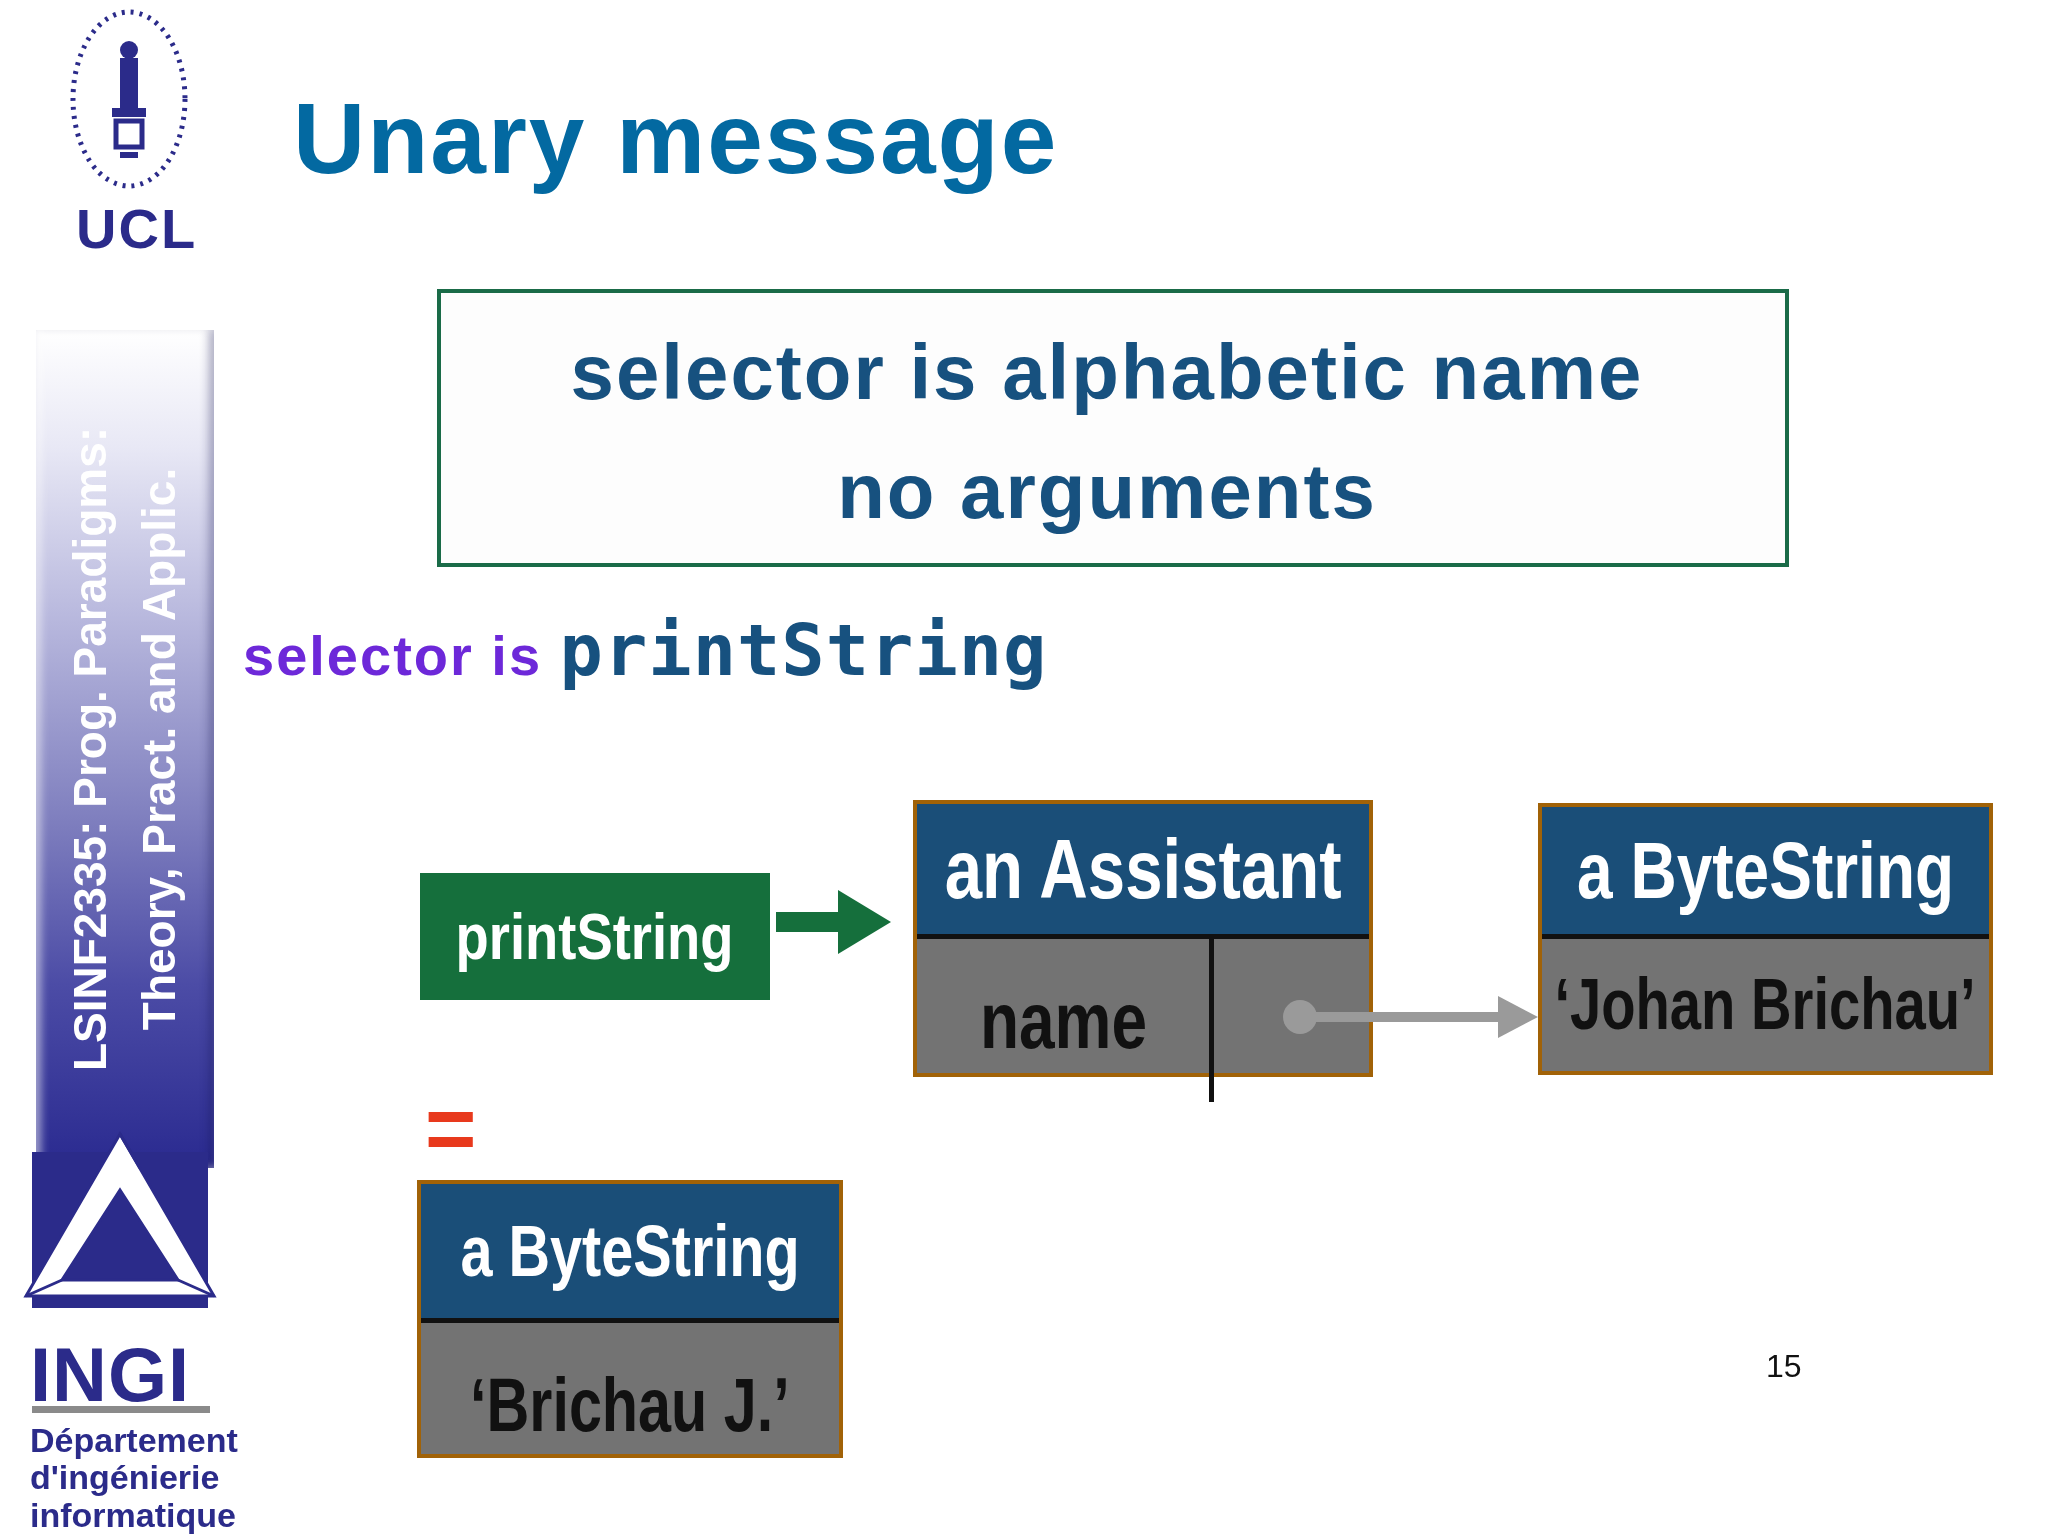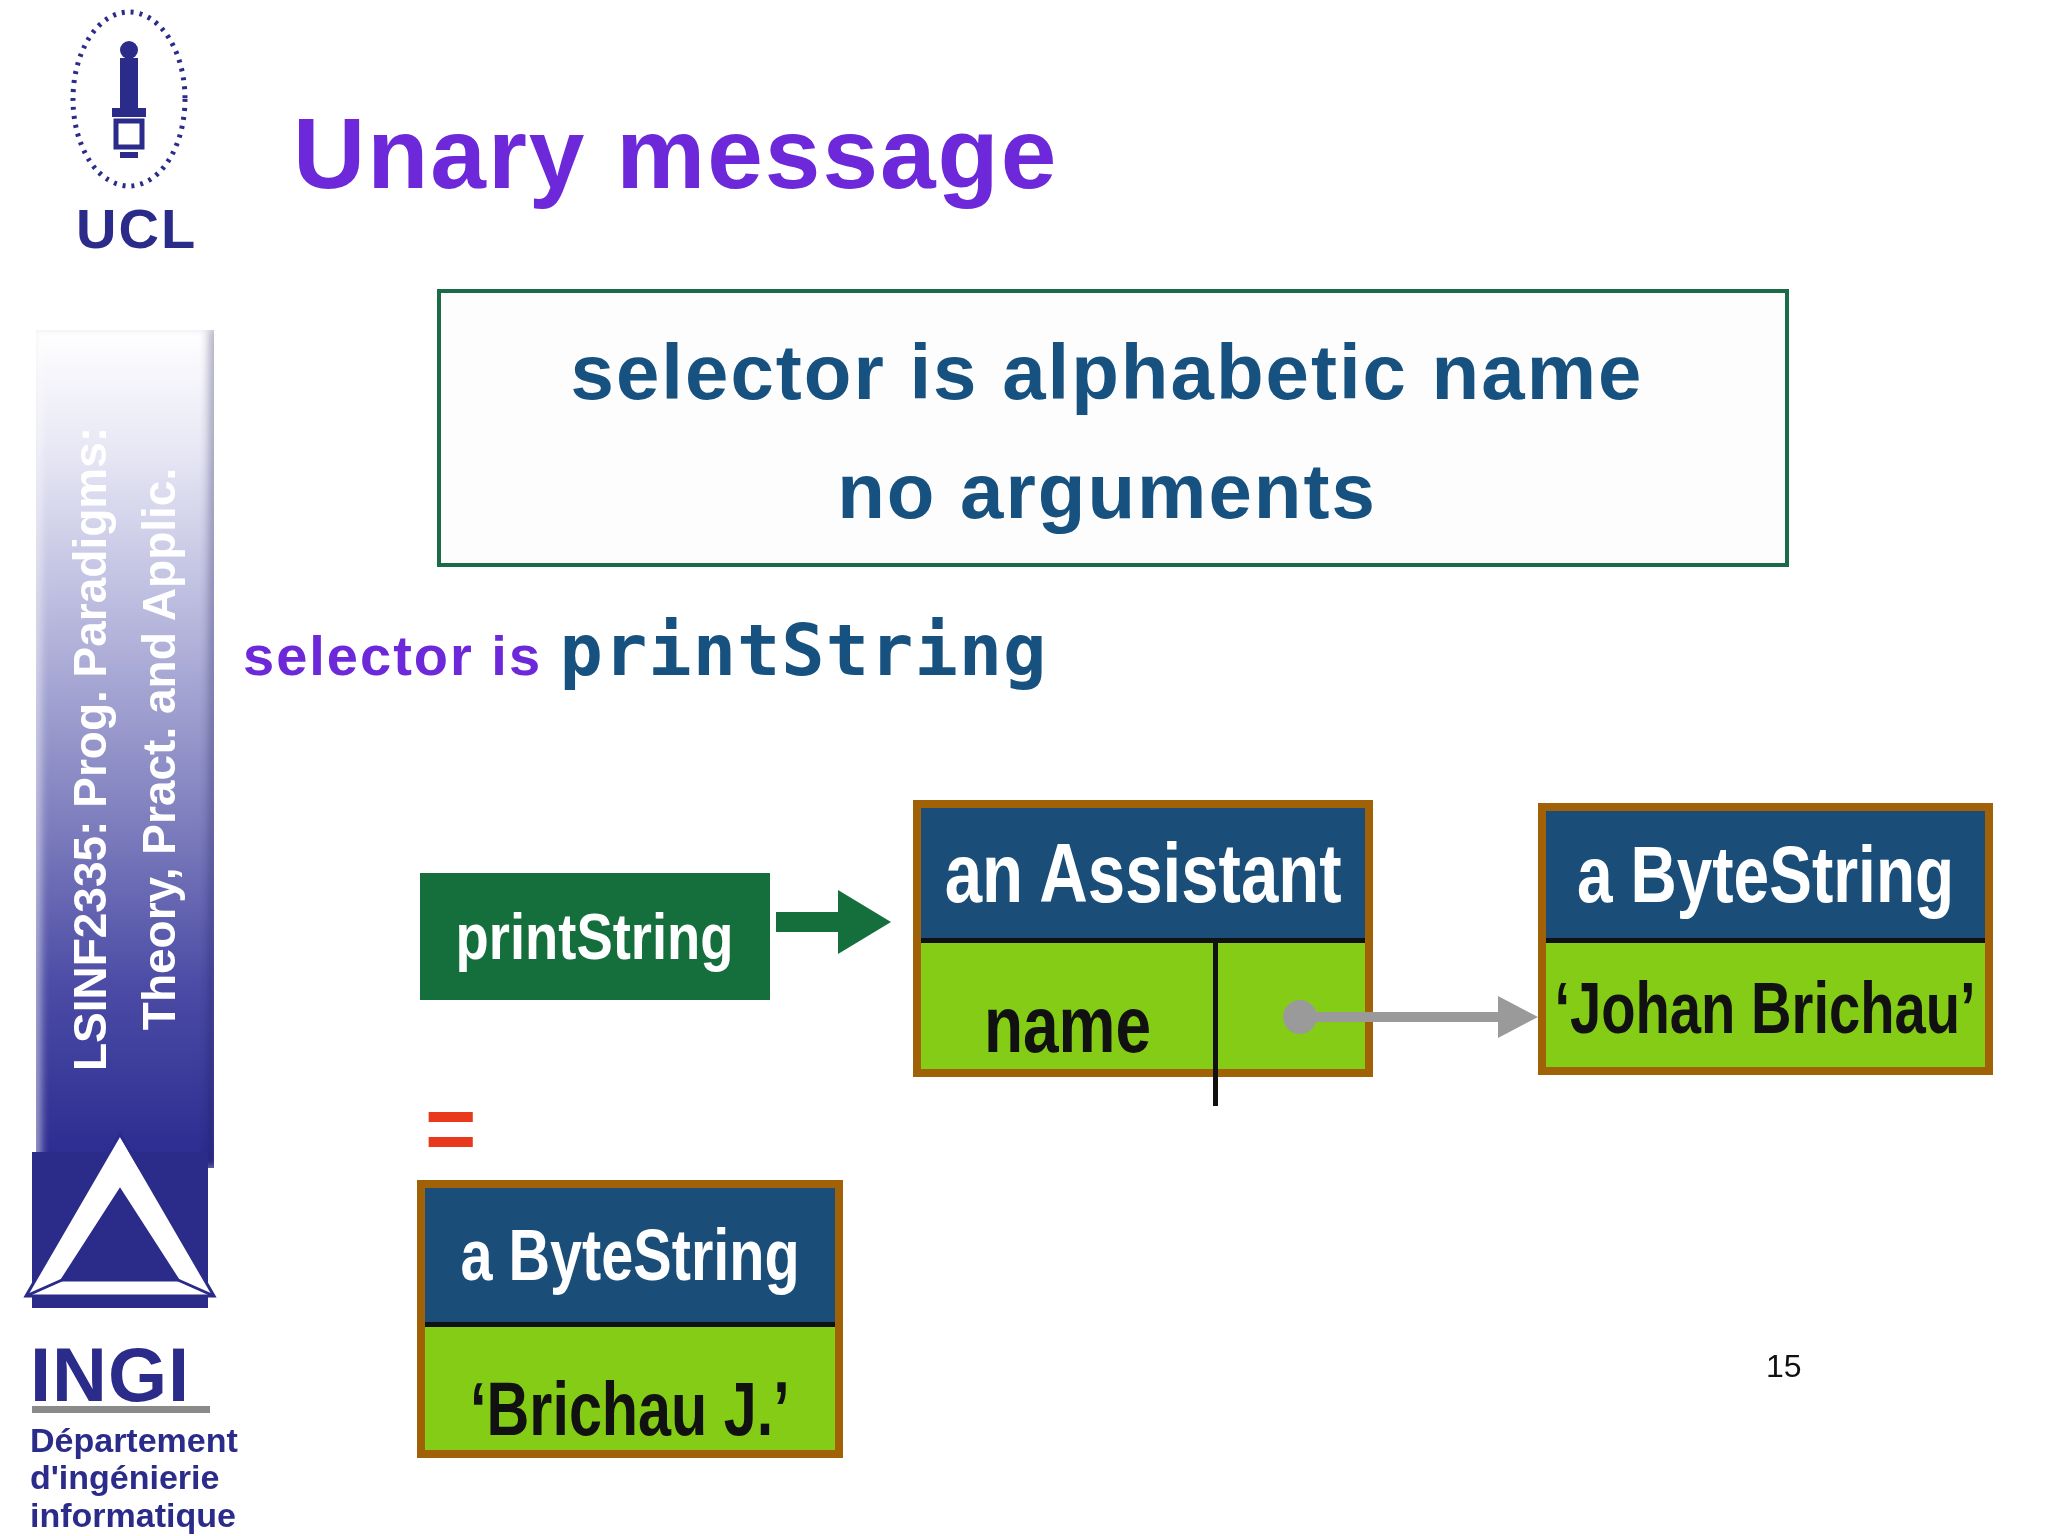--- a/index.html
+++ b/index.html
@@ -36,21 +36,21 @@
     margin-top:19px;
   }
   .ingi-rule{left:32px;top:1406px;width:178px;height:7px;background:#8a8a8a;}
   .dept-text{
     left:30px;top:1422px;font-size:34px;font-weight:bold;color:#2b2b8a;
     line-height:1.1;white-space:nowrap;
   }
 
   
   .slide-title{
-    left:293px;top:96px;font-size:100px;font-weight:bold;color:#6d28d9;
+    left:293px;top:81px;font-size:100px;font-weight:bold;color:#0369a1;
     letter-spacing:2px;white-space:nowrap;
   }
   .callout-box{
     left:437px;top:289px;width:1352px;height:278px;box-sizing:border-box;
     border:4px solid #1a6b48;background:#fdfdfd;
     display:flex;flex-direction:column;justify-content:space-between;
     padding:34px 12px 26px 0;
   }
   .callout-line{
     text-align:center;font-size:78px;font-weight:bold;color:#17517f;
@@ -65,21 +65,21 @@
 
   
   .msg-box{
     left:420px;top:873px;width:350px;height:127px;background:#156f3c;
     display:flex;align-items:center;justify-content:center;
   }
   .msg-box span{
     color:#ffffff;font-size:64px;font-weight:bold;white-space:nowrap;
     display:inline-block;transform:scaleX(.85);
   }
-  .obj-box{box-sizing:border-box;border:8px solid #a16207;background:#84cc16;}
+  .obj-box{box-sizing:border-box;border:4px solid #a16207;background:#737373;}
   .obj-header{
     background:#1a4e78;border-bottom:5px solid #111111;box-sizing:border-box;
     display:flex;align-items:center;justify-content:center;
   }
   .obj-header span{
     color:#ffffff;font-weight:bold;white-space:nowrap;
     display:inline-block;transform:scaleX(.8);
   }
   .obj-body{display:flex;align-items:center;justify-content:center;}
   .obj-body span{

